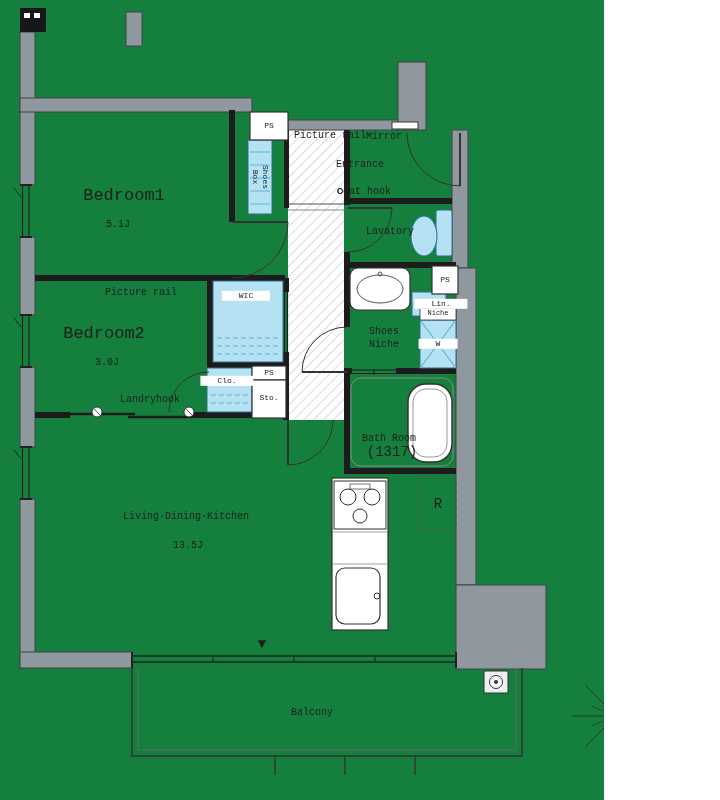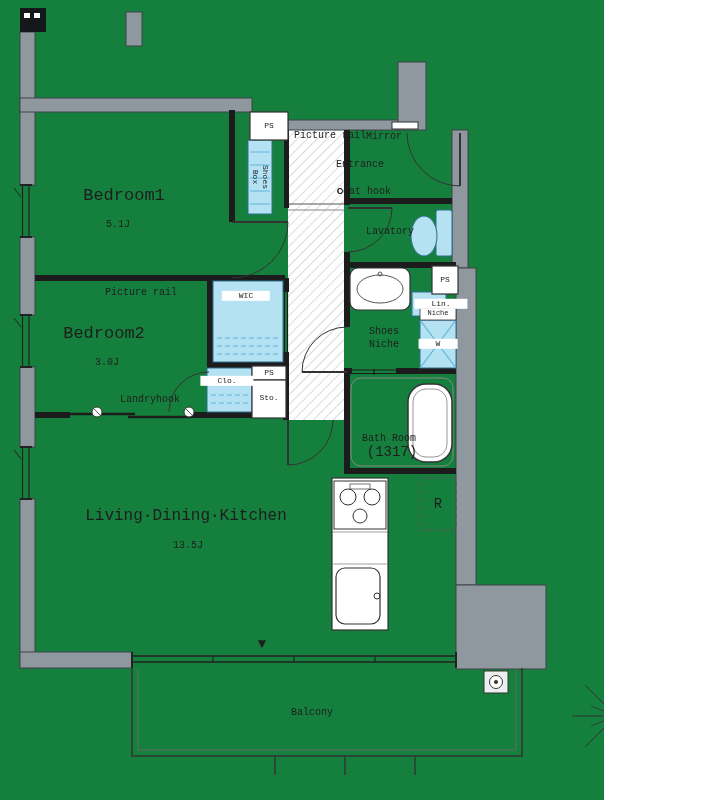--- a/index.html
+++ b/index.html
@@ -4,21 +4,21 @@
 <style>
   html,body{margin:0;padding:0;background:#fff;}
   .plan{position:relative;width:604px;height:800px;background:#15803d;overflow:hidden;
         font-family:Liberation Mono, monospace;color:#222;}
   .plan svg{position:absolute;left:0;top:0;}
   .lbl{position:absolute;transform:translate(-50%,-50%);white-space:nowrap;
        line-height:1.3;text-align:center;color:#1d1d1d;}
   .rot{transform:translate(-50%,-50%) rotate(90deg);}
   .wbg{background:#fff;padding:0 17px;}
   .s7{font-size:7px}.s75{font-size:10px}.s8{font-size:8px}.s9{font-size:14px}
-  .s10{font-size:10px}.s105{font-size:10px}.s11{font-size:17px}.s115{font-size:16px}
+  .s10{font-size:10px}.s105{font-size:10px}.s11{font-size:17px}.s115{font-size:10px}
 </style>
 </head>
 <body>
 
 <div class="plan">
 
 <svg width="720" height="800" viewBox="0 0 720 800">
   <defs>
     <pattern id="hatch" width="7" height="7" patternUnits="userSpaceOnUse" patternTransform="rotate(45)">
       <rect width="7" height="7" fill="#ffffff"></rect>

